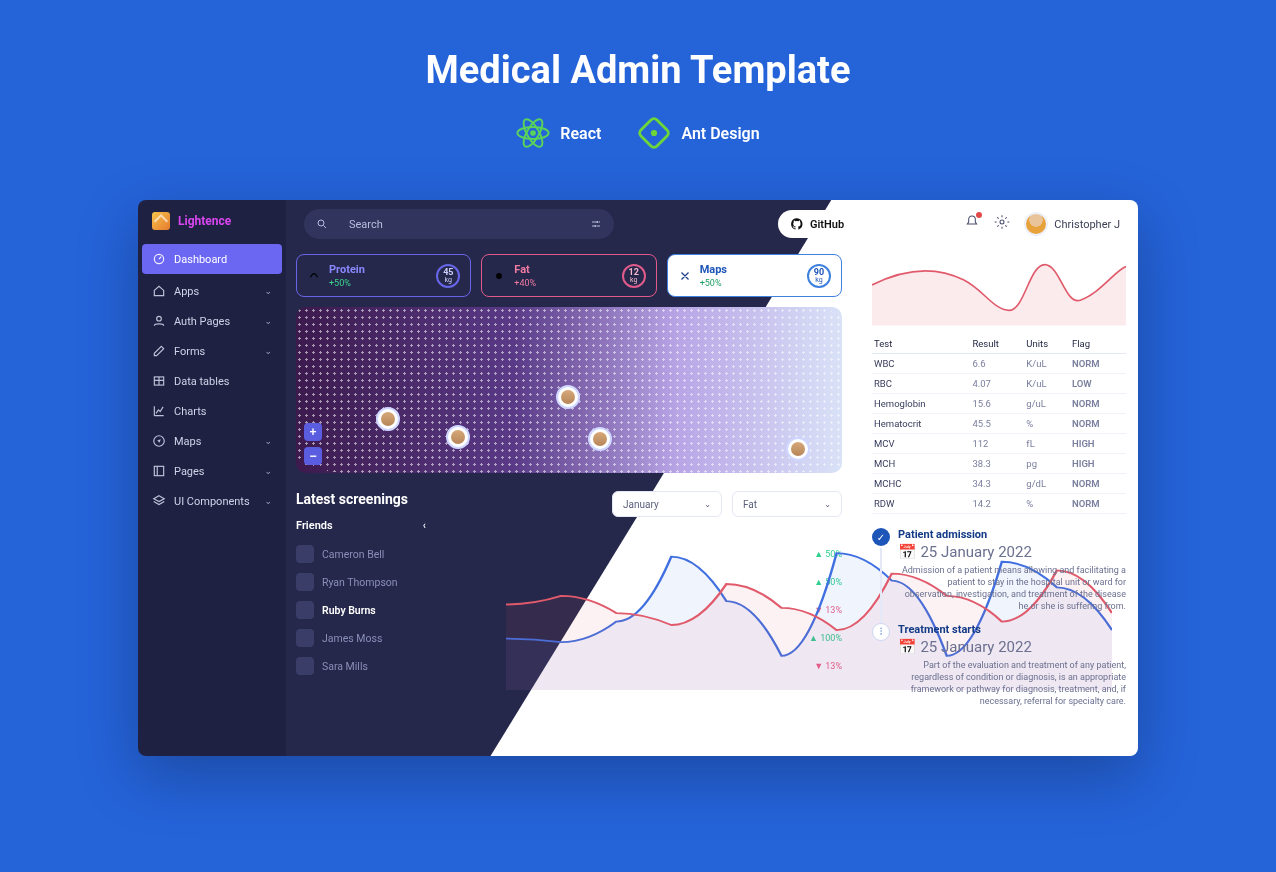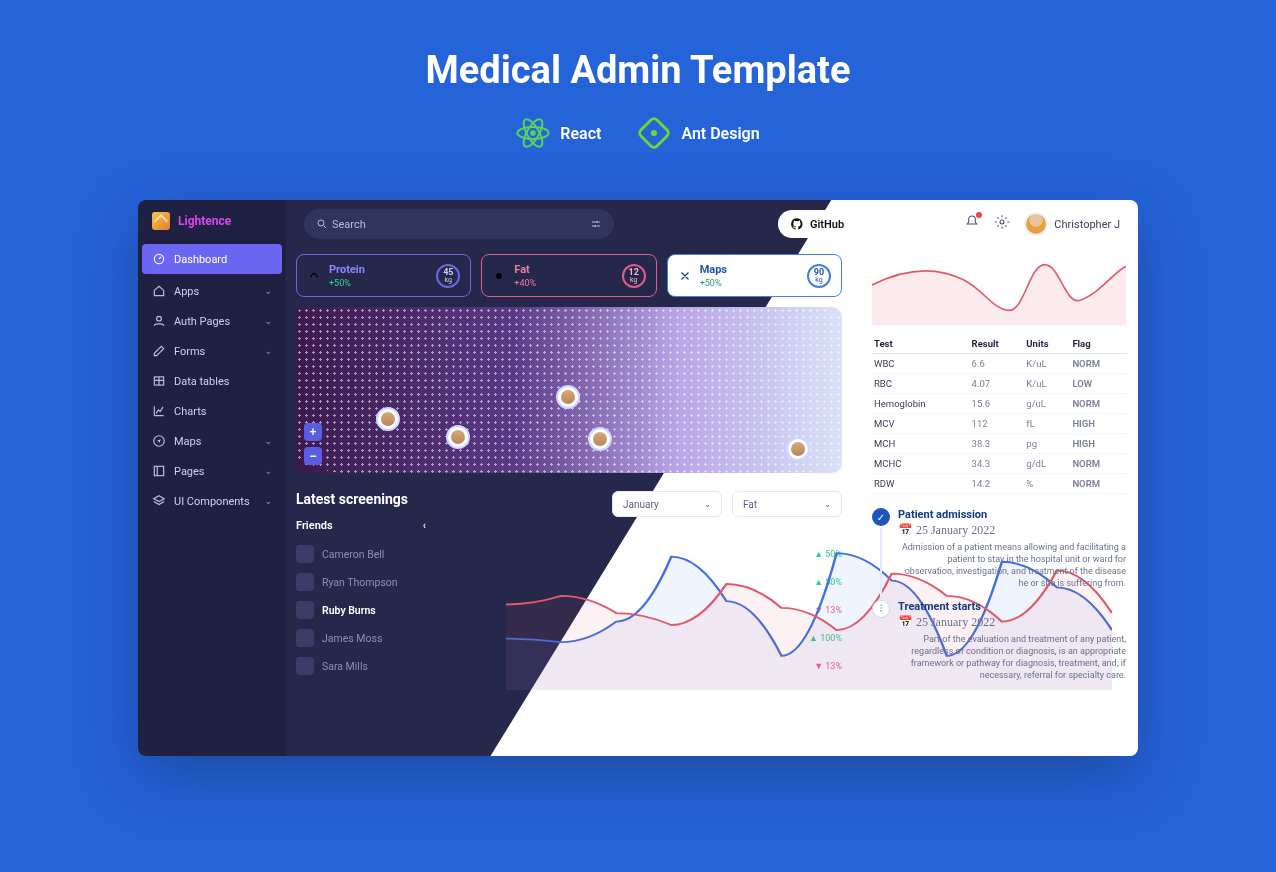--- a/index.html
+++ b/index.html
@@ -104,21 +104,21 @@
 
   
   .topbar {
     position:absolute; top:0; left:0; right:0;
     height: 48px;
     display:flex; align-items:center;
     padding: 0 18px;
     gap: 14px;
   }
   .search {
-    display:flex; align-items:center; gap:4px;
+    display:flex; align-items:center; gap:21px;
     background:#31345c;
     border-radius: 20px;
     height: 30px;
     padding: 0 12px;
     width: 310px;
     color:#b9bde0;
     font-size:11px;
   }
   .search .sliders { margin-left:auto; }
   .github-pill {
@@ -243,39 +243,39 @@
     position:absolute; top:54px; right:12px; width:254px;
     font-size:10px; color:#3e4260;
   }
   .spark {
     height:72px; margin-bottom:8px;
   }
   table.results {
     width:100%; border-collapse:collapse; font-size:9.5px;
   }
   .results th {
-    text-align:left; font-weight:700; color:#1f2340; padding:4px 2px;
+    text-align:left; font-weight:400; color:#1f2340; padding:4px 2px;
     border-bottom:1px solid #e3e6f3;
   }
   .results td {
     padding:4px 2px; color:#7a7f9e;
     border-bottom:1px solid #f1f2fa;
   }
   .results td.test{color:#373c5c;}
   .flag-norm{color:#18a864;font-weight:600;}
   .flag-low{color:#e14a4a;font-weight:600;}
   .flag-high{color:#e14a4a;font-weight:600;}
 
   .timeline { margin-top:14px; }
   .tl-item{ position:relative; padding-left:26px; margin-bottom:10px; }
   .tl-icon{ position:absolute; left:0; top:0; width:18px;height:18px;border-radius:50%;display:flex;align-items:center;justify-content:center;font-size:10px;color:#fff;}
   .tl-icon.check{background:#1e55b8;}
   .tl-icon.chart{background:#fff;color:#1e55b8;border:1px solid #cdd7f2;}
   .tl-title{font-size:11px;font-weight:700;color:#123a86;margin-bottom:2px;}
-  .tl-date{font-size:12px;color:#6b7090;display:flex;align-items:center;gap:4px;margin-bottom:3px;font-family:Liberation Serif, serif;}
+  .tl-date{font-size:15px;color:#6b7090;display:flex;align-items:center;gap:4px;margin-bottom:3px;}
   .tl-body{font-size:9px;color:#6b7090;line-height:1.35;text-align:right;}
   .tl-rail{position:absolute;left:8px;top:20px;bottom:-10px;width:2px;background:#e4e8f7;}
 
 </style>
 </head>
 <body>
 
 <div class="promo-header">
   <div class="promo-title">Medical Admin Template</div>
   <div class="tech-row">
@@ -581,20 +581,26 @@
     <td>K/uL</td>
     <td class="flag-low">LOW</td>
             </tr>
             <tr>
               <td class="test">Hemoglobin</td>
     <td>15.6</td>
     <td>g/uL</td>
     <td class="flag-norm">NORM</td>
             </tr>
             <tr>
+              <td class="test">Hematocrit</td>
+    <td>45.5</td>
+    <td>%</td>
+    <td class="flag-norm">NORM</td>
+            </tr>
+            <tr>
               <td class="test">MCV</td>
     <td>112</td>
     <td>fL</td>
     <td class="flag-high">HIGH</td>
             </tr>
             <tr>
               <td class="test">MCH</td>
     <td>38.3</td>
     <td>pg</td>
     <td class="flag-high">HIGH</td>

